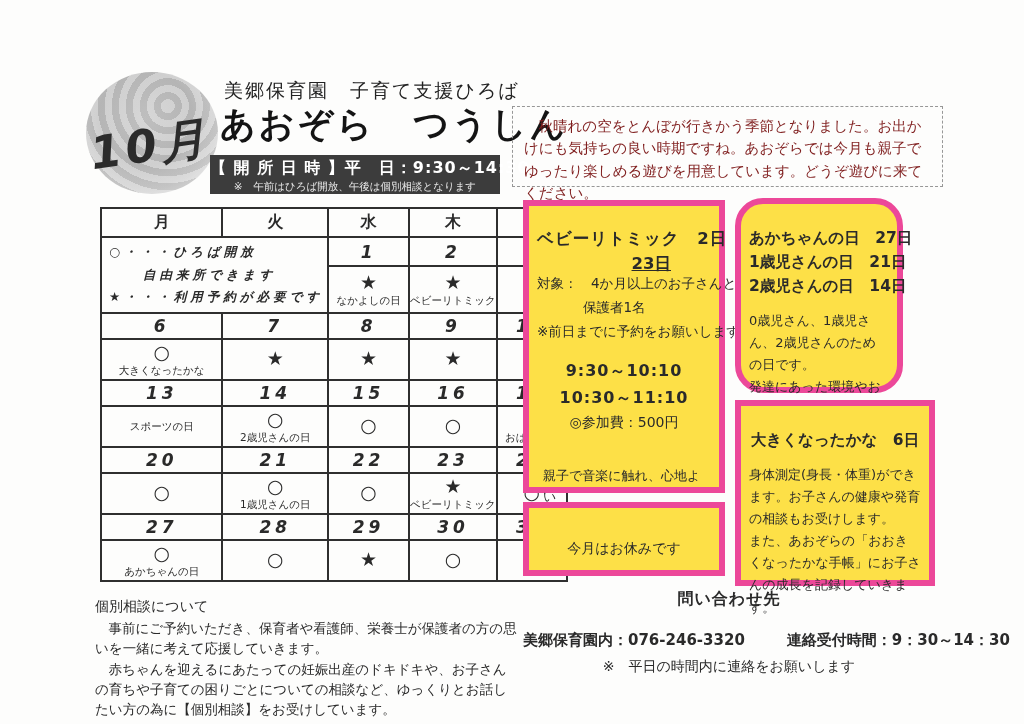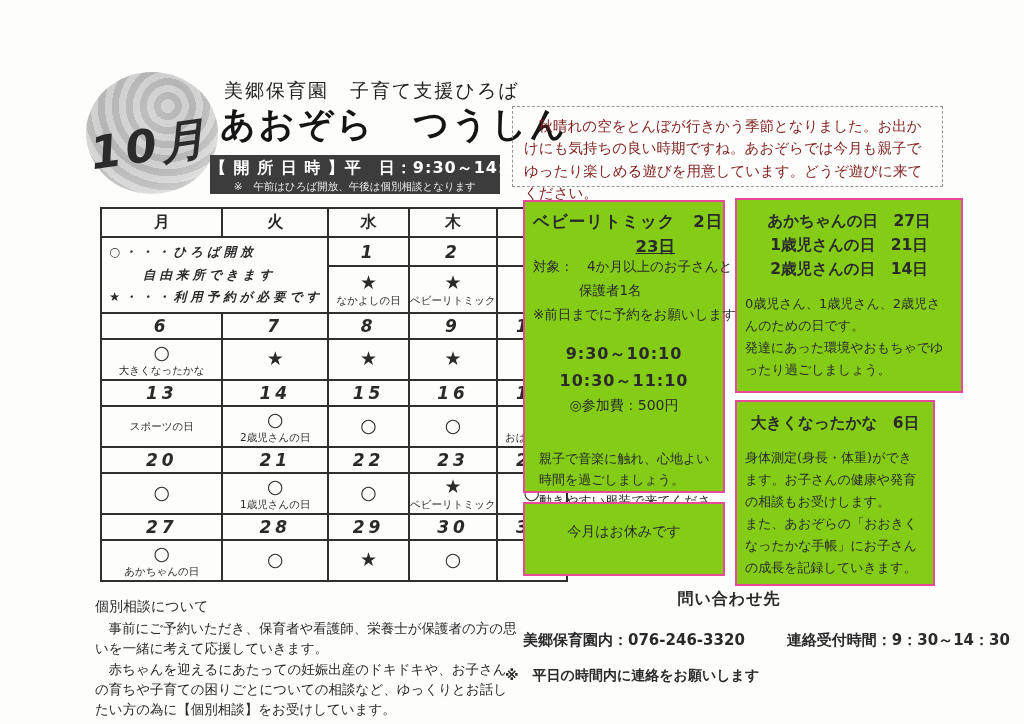--- a/index.html
+++ b/index.html
@@ -38,50 +38,50 @@
   .calendar th,.calendar td{border:2px solid #2f2f2f;text-align:center;padding:0;}
   .calendar th{height:29px;font-size:16px;font-weight:bold;}
   .r-date td{height:26px;font-size:17px;font-weight:bold;font-style:italic;letter-spacing:4px;}
   .r-sym td{height:41px;vertical-align:middle;}
   .sym{font-size:19px;line-height:1.15;}
   .cap{font-size:10.5px;line-height:1.1;margin-top:1px;white-space:nowrap;overflow:hidden;}
   td.legend-cell{text-align:left;vertical-align:middle;padding:3px 4px 3px 7px;}
   .lg-line{font-size:12.5px;line-height:1.8;white-space:nowrap;}
   .lg-indent{padding-left:34px;}
   
-  .evt-box{position:absolute;border:2px solid #ec4899;background:#84cc16;padding:9px 8px;}
+  .evt-box{position:absolute;border:6px solid #ec4899;background:#fde047;padding:22px 8px;}
   .rhythmic-box{left:523px;top:200px;width:202px;height:293px;}
   .rb-title1{text-align:center;font-size:16.5px;font-weight:bold;letter-spacing:1px;white-space:nowrap;}
   .rb-title2{text-align:right;padding-right:40px;font-size:16.5px;font-weight:bold;margin-top:3px;text-decoration:underline;}
   .rb-target{font-size:13.5px;margin-top:0;white-space:nowrap;}
   .rb-target2{font-size:13.5px;padding-left:46px;margin-top:6px;}
   .rb-note{font-size:13.5px;margin-top:6px;white-space:nowrap;}
   .rb-time{text-align:center;font-size:16px;font-weight:bold;margin-top:6px;letter-spacing:1px;}
   .rb-time.first{margin-top:20px;}
   .rb-fee{text-align:center;font-size:14px;margin-top:5px;}
   .rb-desc{font-size:13px;line-height:1.6;margin-top:34px;padding-left:6px;white-space:pre-line;}
   .yoga-box{left:523px;top:502px;width:202px;height:74px;text-align:center;}
   .yg-title{font-size:15.5px;font-weight:bold;letter-spacing:1px;margin-top:4px;}
   .yg-body{font-size:14px;margin-top:10px;}
-  .special-box{left:735px;top:198px;width:228px;height:195px;}
+  .special-box{left:735px;top:198px;width:168px;height:195px;border-radius:28px;}
   .sp-line{text-align:center;font-size:15.5px;font-weight:bold;line-height:1.55;white-space:nowrap;}
   .sp-body{font-size:13px;line-height:1.7;margin-top:12px;white-space:pre-line;}
   .growth-box{left:735px;top:400px;width:200px;height:186px;}
   .gr-title{text-align:center;font-size:15.5px;font-weight:bold;margin-top:2px;white-space:nowrap;}
   .gr-body{font-size:13px;line-height:1.7;margin-top:13px;white-space:pre-line;}
   
   .consult{position:absolute;left:95px;top:598px;width:422px;}
   .cs-head{font-size:14px;margin-bottom:2px;}
   .cs-para{font-size:13.5px;line-height:1.5;margin:0;}
   .contact{position:absolute;left:505px;top:589px;width:448px;}
   .ct-head{text-align:center;font-size:16px;font-weight:bold;letter-spacing:1px;}
   .ct-row{display:flex;margin-top:21px;padding-left:18px;font-size:15px;font-weight:bold;white-space:nowrap;}
   .ct-phone{}
   .ct-hours{margin-left:42px;}
-  .ct-note{font-size:14px;font-weight:bold;margin-top:17px;}
+  .ct-note{text-align:center;font-size:14px;font-weight:normal;margin-top:8px;}
 </style>
 </head>
 <body>
 
 <div class="page">
 
   <div class="month-circle"></div>
   <div class="month-label">10月</div>
   <div class="org-title">美郷保育園　子育て支援ひろば</div>
   <div class="newsletter-title">あおぞら　つうしん</div>

